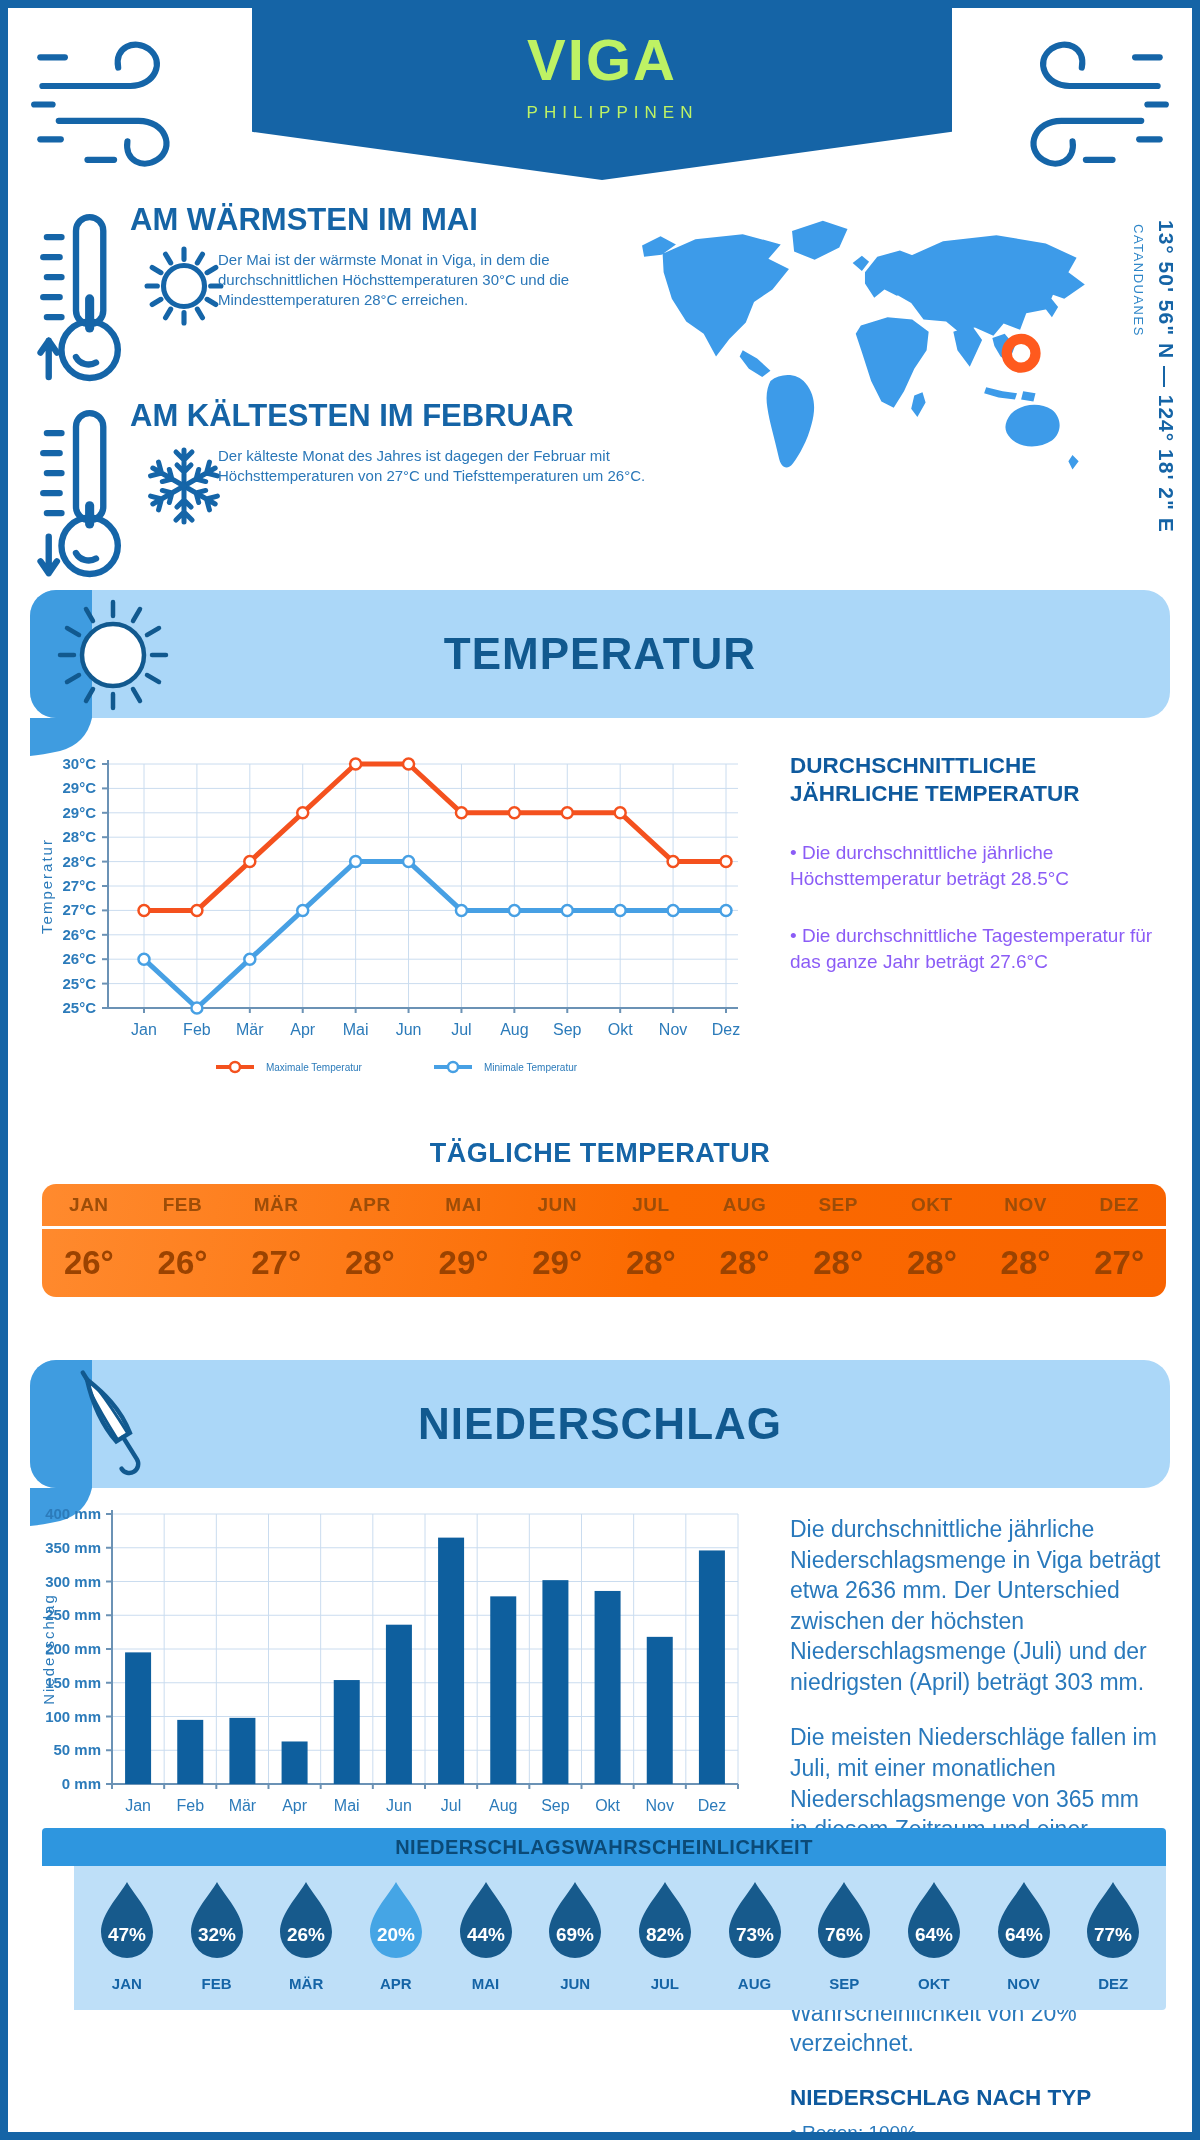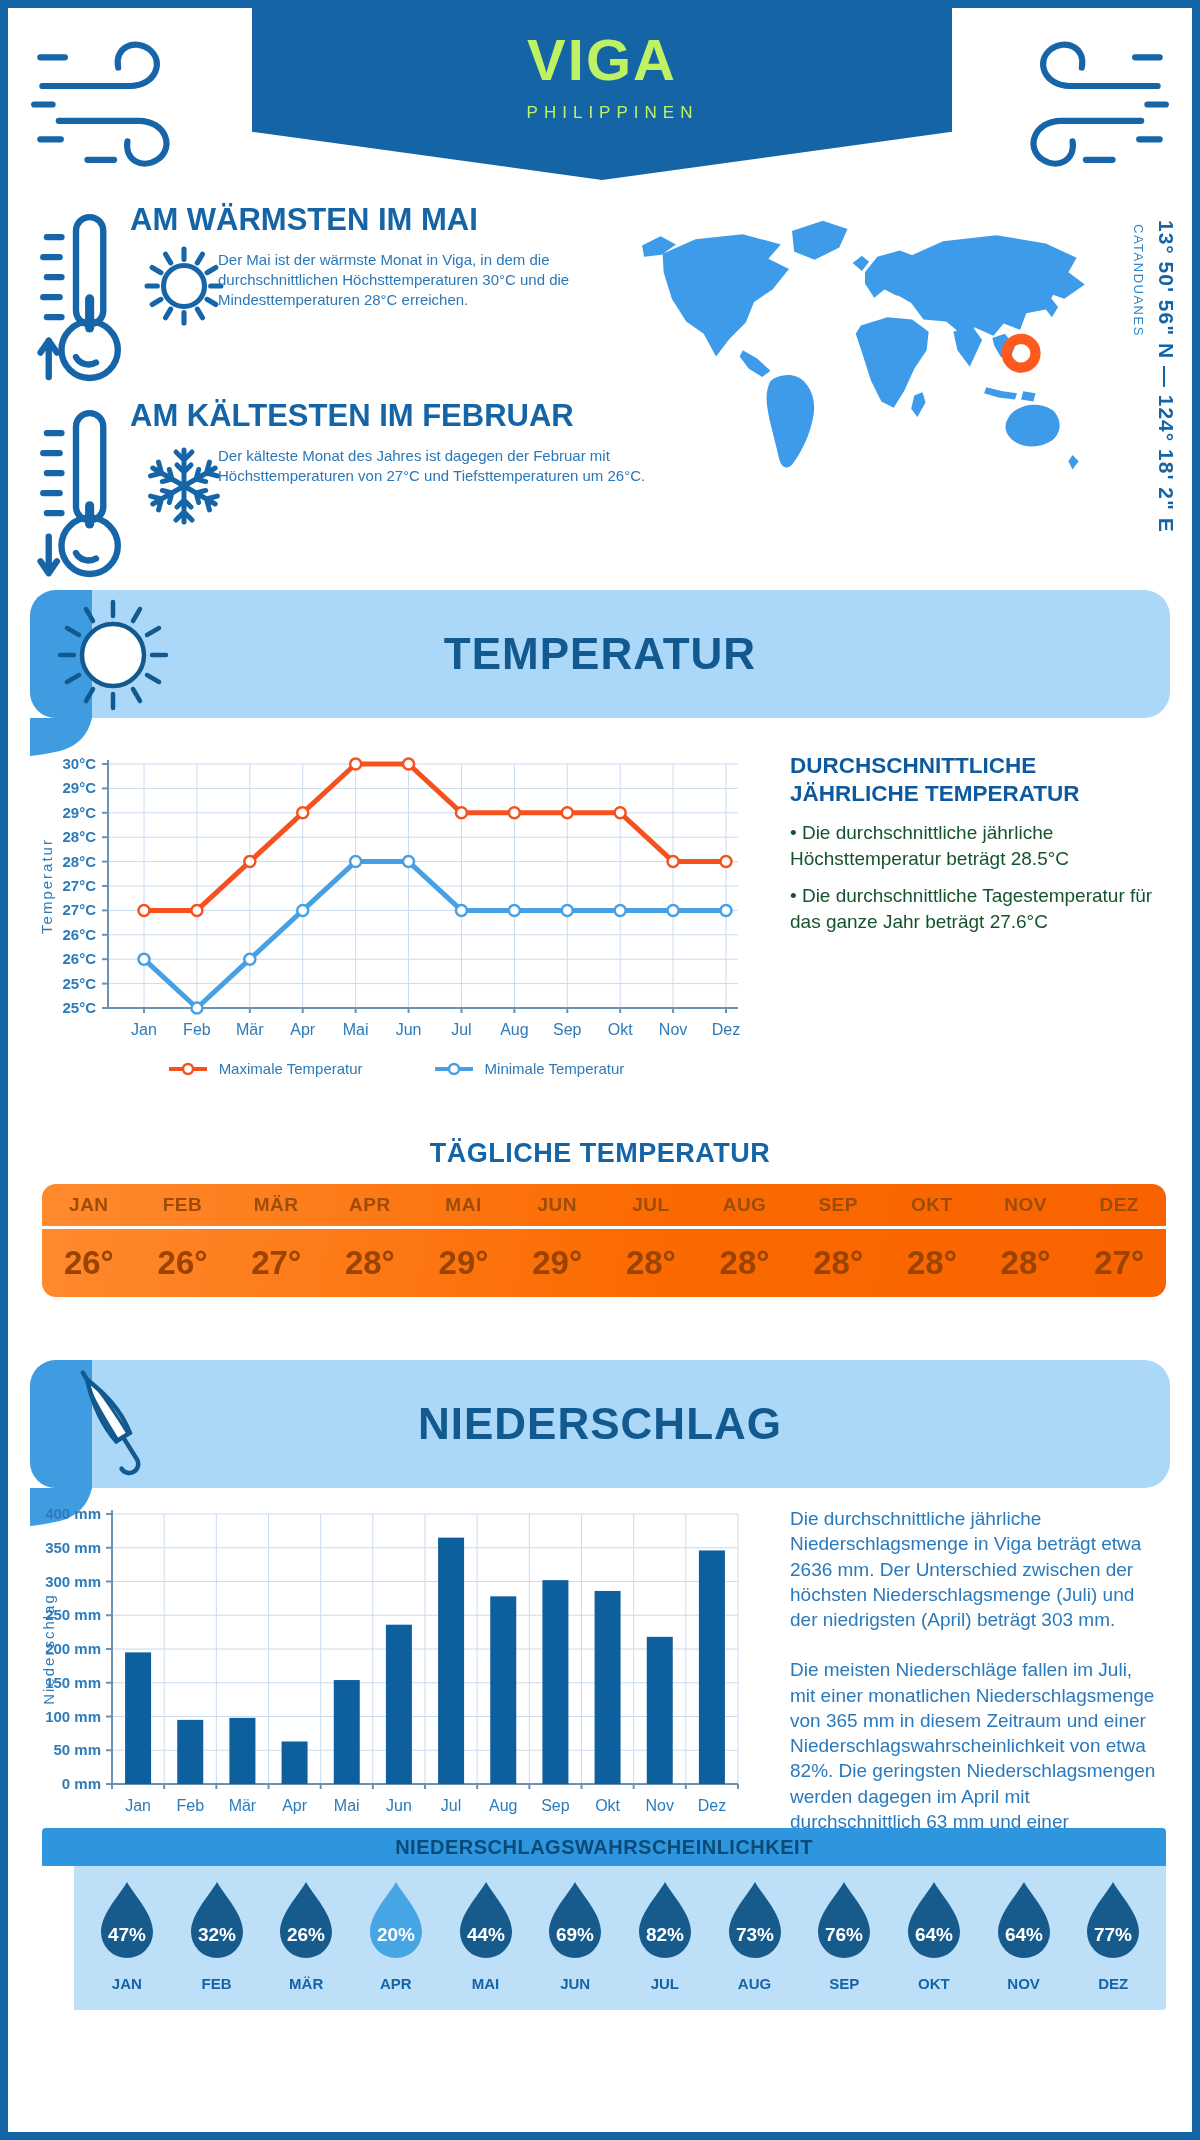--- a/index.html
+++ b/index.html
@@ -42,33 +42,33 @@
   .band{position:absolute;left:0;top:0;width:62px;height:100%;background:#3F9CE0;border-radius:26px 0 0 26px;}
   .tail{position:absolute;left:0;top:100%;width:62px;height:38px;}
   .banner-icon{position:absolute;left:24px;top:6px;width:118px;height:118px;}
   .banner-title{position:absolute;inset:0;display:flex;align-items:center;justify-content:center;
     font-size:44px;font-weight:bold;color:#11598F;letter-spacing:1px;}
 
   
   #temp-chart{position:absolute;left:30px;top:744px;}
   #precip-chart{position:absolute;left:30px;top:1492px;}
   .legend{position:absolute;left:60px;width:655px;display:flex;justify-content:center;gap:70px;
-    align-items:center;color:#2C7BBA;font-size:15px;}
+    align-items:center;color:#2C7BBA;font-size:10px;}
   #temp-legend{top:1052px;}
   #precip-legend{top:1830px;}
   .legend-item{display:flex;align-items:center;gap:10px;}
   .legend-square{width:13px;height:13px;background:#0E5F9E;display:inline-block;}
 
   
   .side-panel{position:absolute;left:782px;width:372px;}
   #temp-side{top:744px;}
   #precip-side{top:1490px;}
   .side-heading{font-size:22.5px;font-weight:bold;color:#0F5A9E;line-height:1.25;margin:0;}
-  .side-bullet{margin:12px 0 0;font-size:19px;line-height:1.34;color:#14532d;}
-  .pp{margin:8px 0 25px;font-size:19px;line-height:1.33;color:#2979BC;}
+  .side-bullet{margin:32px 0 0;font-size:19px;line-height:1.34;color:#8b5cf6;}
+  .pp{margin:16px 0 25px;font-size:23px;line-height:1.33;color:#2979BC;}
   .type-bullet{margin:10px 0 0;font-size:19px;color:#2979BC;}
 
   
   #daily-heading{position:absolute;left:0;width:100%;top:1130px;text-align:center;
     font-size:27px;font-weight:bold;color:#1564A6;letter-spacing:0.5px;}
   #daily-table{position:absolute;left:34px;top:1176px;width:1124px;border-radius:14px;overflow:hidden;
     background:linear-gradient(100deg,#FF8A2E 0%,#FB6A00 55%,#F86300 100%);}
   .drow{display:flex;}
   .dcell{flex:1;text-align:center;}
   .dmonths{height:42px;align-items:center;}

